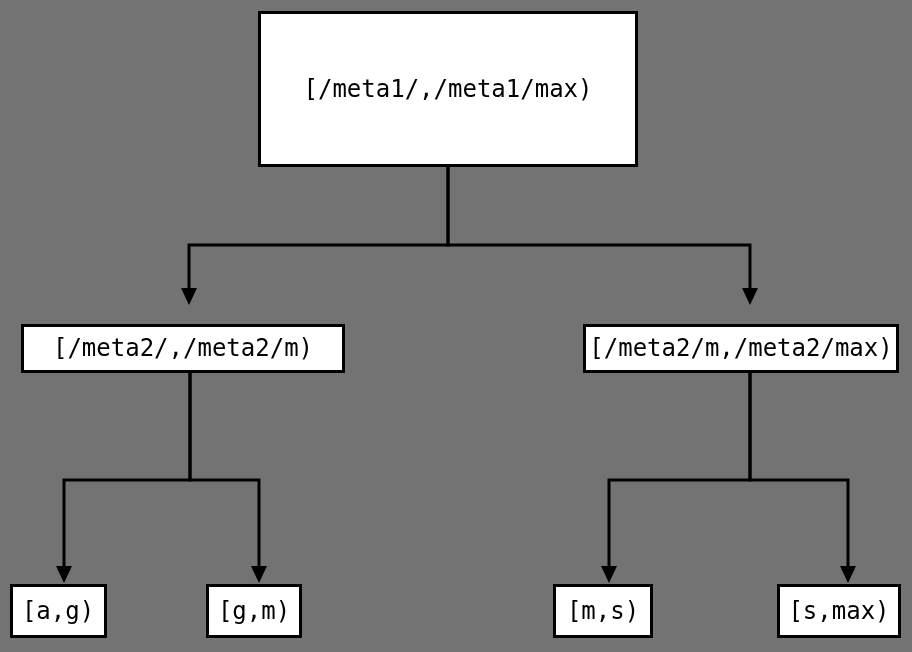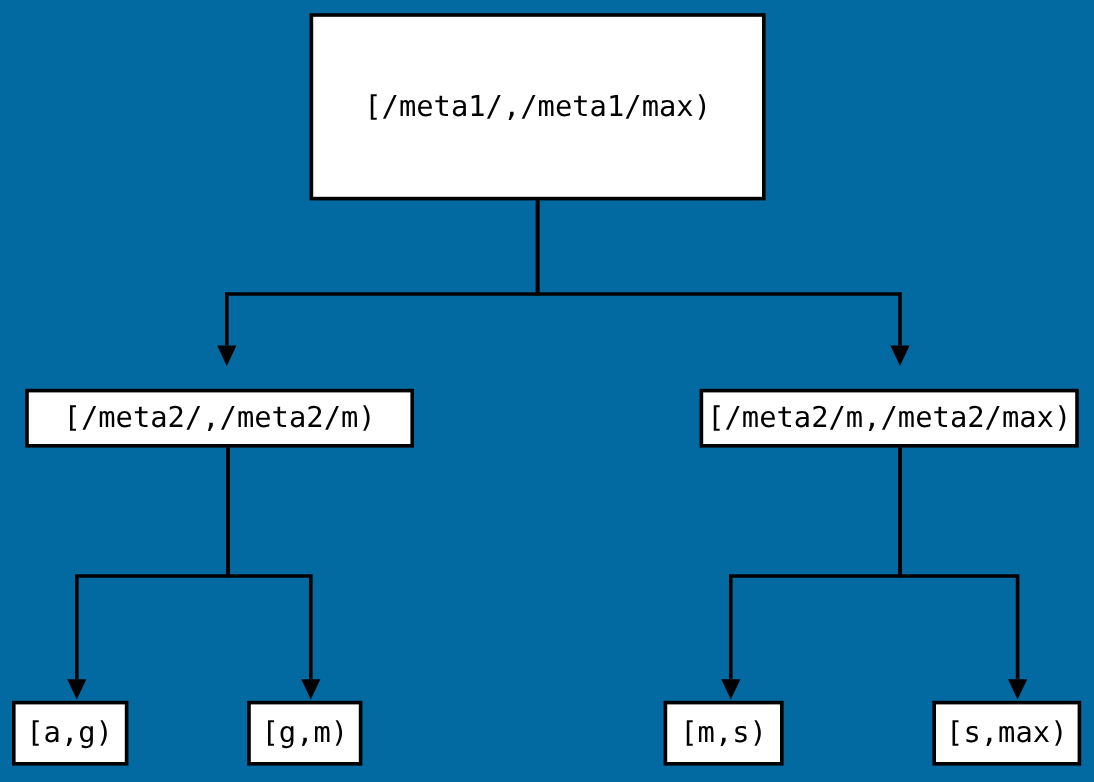--- a/index.html
+++ b/index.html
@@ -7,21 +7,21 @@
     padding: 0;
     background: #ffffff;
   }
   body {
     font-family: "DejaVu Sans Mono", monospace;
   }
   #diagram-root {
     position: relative;
     width: 912px;
     height: 652px;
-    background: #0369a1;
+    background: #737373;
     overflow: hidden;
   }
   #tree-svg {
     display: block;
     width: 912px;
     height: 652px;
   }
   .node-box {
     fill: #ffffff;
     stroke: #000000;

